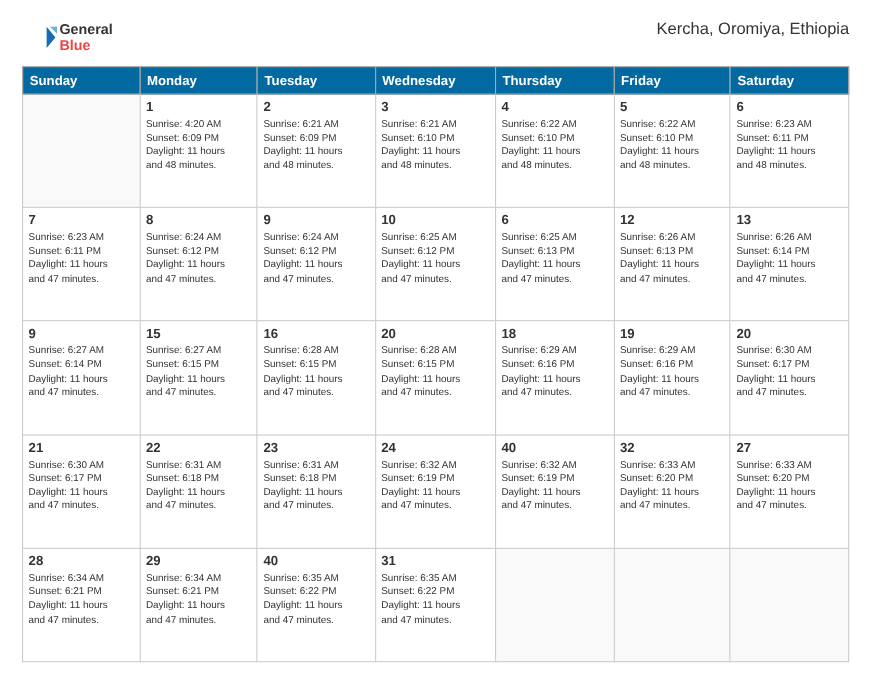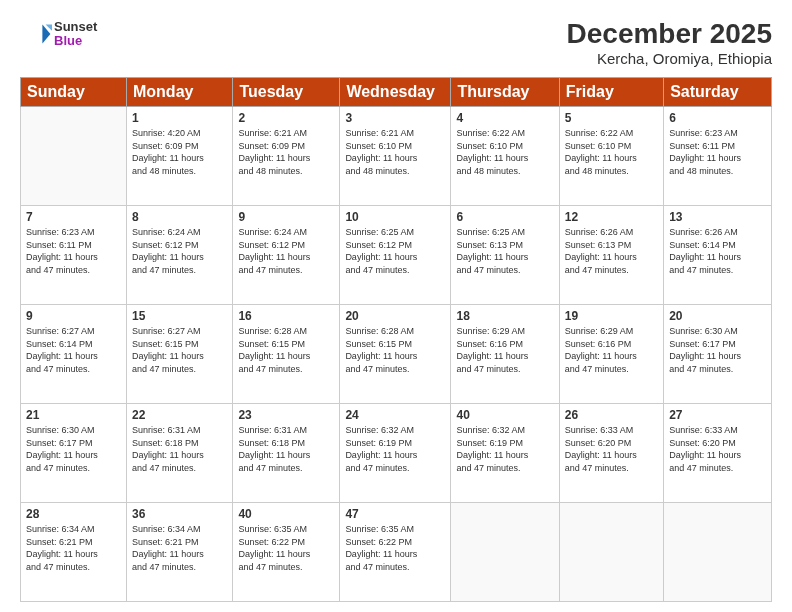--- a/index.html
+++ b/index.html
@@ -29,21 +29,21 @@
       gap: 2px;
     }
     .logo-text {
       display: flex;
       flex-direction: column;
       font-size: 13px;
       font-weight: bold;
       line-height: 1.1;
     }
     .logo-general { color: #333; }
-    .logo-blue { color: #a21caf; }
+    .logo-blue { color: #ef4444; }
     .logo-icon {
       width: 32px;
       height: 32px;
     }
     .title-block {
       text-align: right;
     }
     .title-block h1 {
       font-size: 28px;
       font-weight: bold;
@@ -53,23 +53,23 @@
       font-size: 15px;
       color: #333;
       font-weight: normal;
     }
     .calendar {
       width: 100%;
       border-collapse: collapse;
       flex: 1;
     }
     .calendar thead tr th {
-      background-color: #c2410c;
+      background-color: #0369a1;
       color: #fff;
-      font-size: 16px;
+      font-size: 12px;
       font-weight: bold;
       padding: 5px 6px;
       text-align: left;
       border: 1px solid #aaa;
     }
     .calendar tbody tr td {
       border: 1px solid #ccc;
       vertical-align: top;
       padding: 4px 5px;
       font-size: 9.5px;
@@ -96,26 +96,25 @@
 <body>
 
 <div class="page">
   <div class="header">
     <div class="logo">
       <svg class="logo-icon" viewBox="0 0 40 40">
         <polygon points="28,8 38,20 28,32" fill="#1a6bb5"></polygon>
         <polygon points="32,8 40,16 40,8" fill="#6ab0e0"></polygon>
       </svg>
       <div class="logo-text">
-        <span class="logo-general">Sunset</span>
+        <span class="logo-general">General</span>
         <span class="logo-blue">Blue</span>
       </div>
     </div>
     <div class="title-block">
-      <h1>December 2025</h1>
       <h2>Kercha, Oromiya, Ethiopia</h2>
     </div>
   </div>
 
   <table class="calendar">
     <thead>
       <tr>
       <th>Sunday</th>
           <th>Monday</th>
           <th>Tuesday</th>
@@ -303,21 +302,21 @@
 and 47 minutes.</div>
           </td>
           <td>
             <span class="day-number">40</span>
             <div class="day-info" style="white-space: pre-line;">Sunrise: 6:32 AM
 Sunset: 6:19 PM
 Daylight: 11 hours
 and 47 minutes.</div>
           </td>
           <td>
-            <span class="day-number">26</span>
+            <span class="day-number">32</span>
             <div class="day-info" style="white-space: pre-line;">Sunrise: 6:33 AM
 Sunset: 6:20 PM
 Daylight: 11 hours
 and 47 minutes.</div>
           </td>
           <td>
             <span class="day-number">27</span>
             <div class="day-info" style="white-space: pre-line;">Sunrise: 6:33 AM
 Sunset: 6:20 PM
 Daylight: 11 hours
@@ -326,35 +325,35 @@
         </tr>
         <tr>
           <td>
             <span class="day-number">28</span>
             <div class="day-info" style="white-space: pre-line;">Sunrise: 6:34 AM
 Sunset: 6:21 PM
 Daylight: 11 hours
 and 47 minutes.</div>
           </td>
           <td>
-            <span class="day-number">36</span>
+            <span class="day-number">29</span>
             <div class="day-info" style="white-space: pre-line;">Sunrise: 6:34 AM
 Sunset: 6:21 PM
 Daylight: 11 hours
 and 47 minutes.</div>
           </td>
           <td>
             <span class="day-number">40</span>
             <div class="day-info" style="white-space: pre-line;">Sunrise: 6:35 AM
 Sunset: 6:22 PM
 Daylight: 11 hours
 and 47 minutes.</div>
           </td>
           <td>
-            <span class="day-number">47</span>
+            <span class="day-number">31</span>
             <div class="day-info" style="white-space: pre-line;">Sunrise: 6:35 AM
 Sunset: 6:22 PM
 Daylight: 11 hours
 and 47 minutes.</div>
           </td>
           <td class="empty-cell"></td>
           <td class="empty-cell"></td>
           <td class="empty-cell"></td>
         </tr>
       </tbody>

